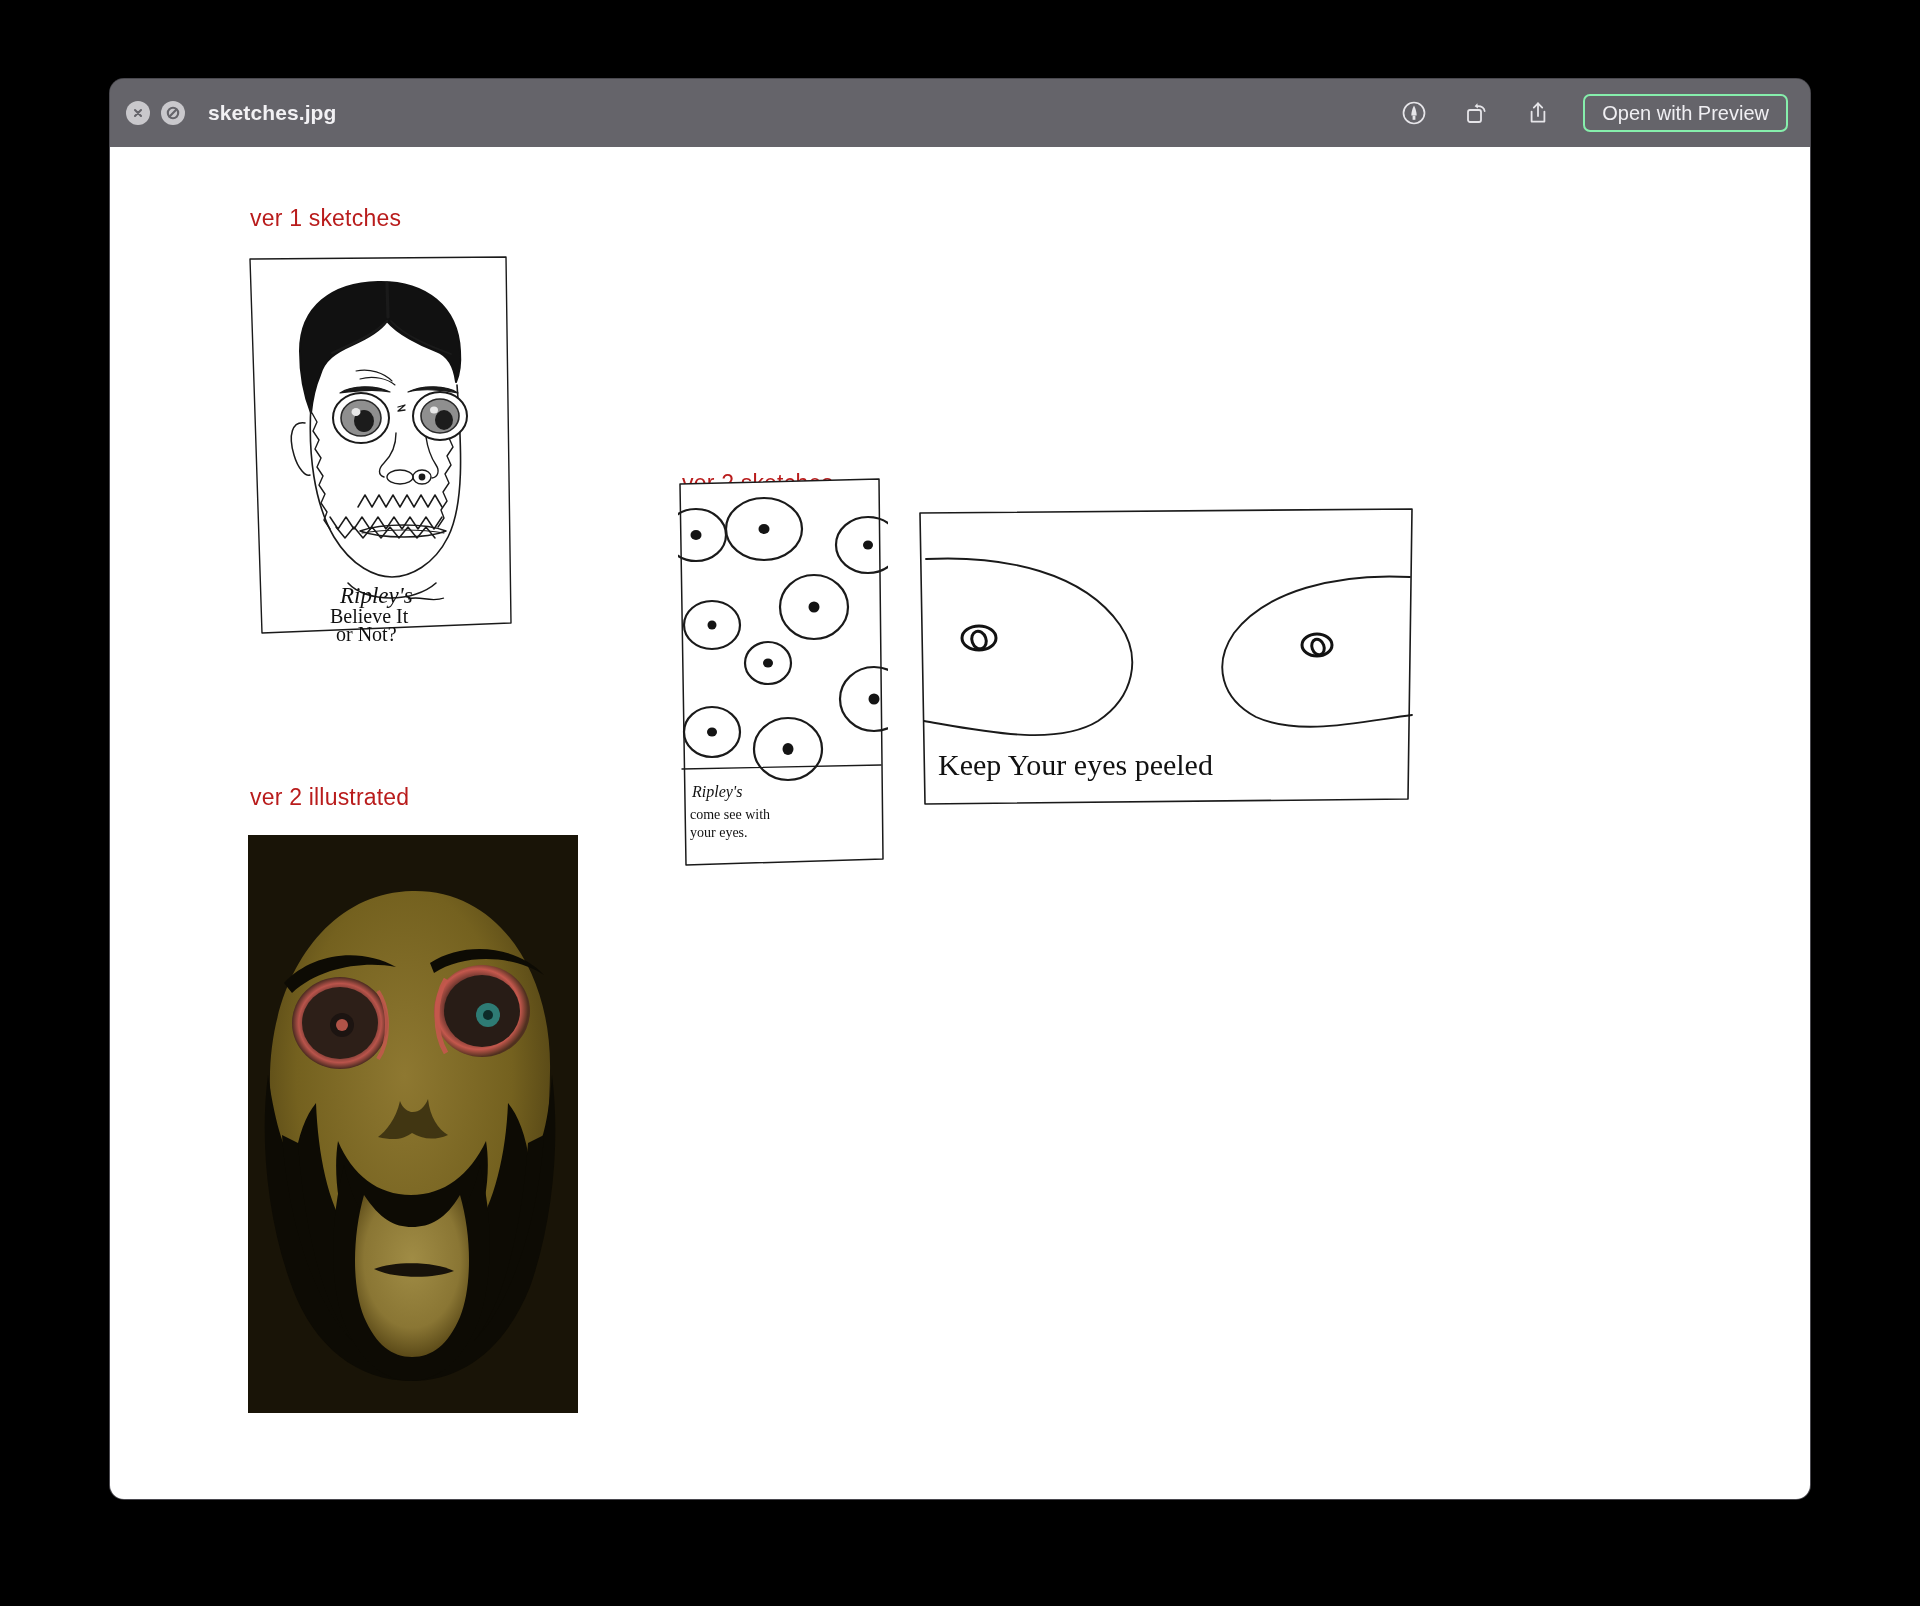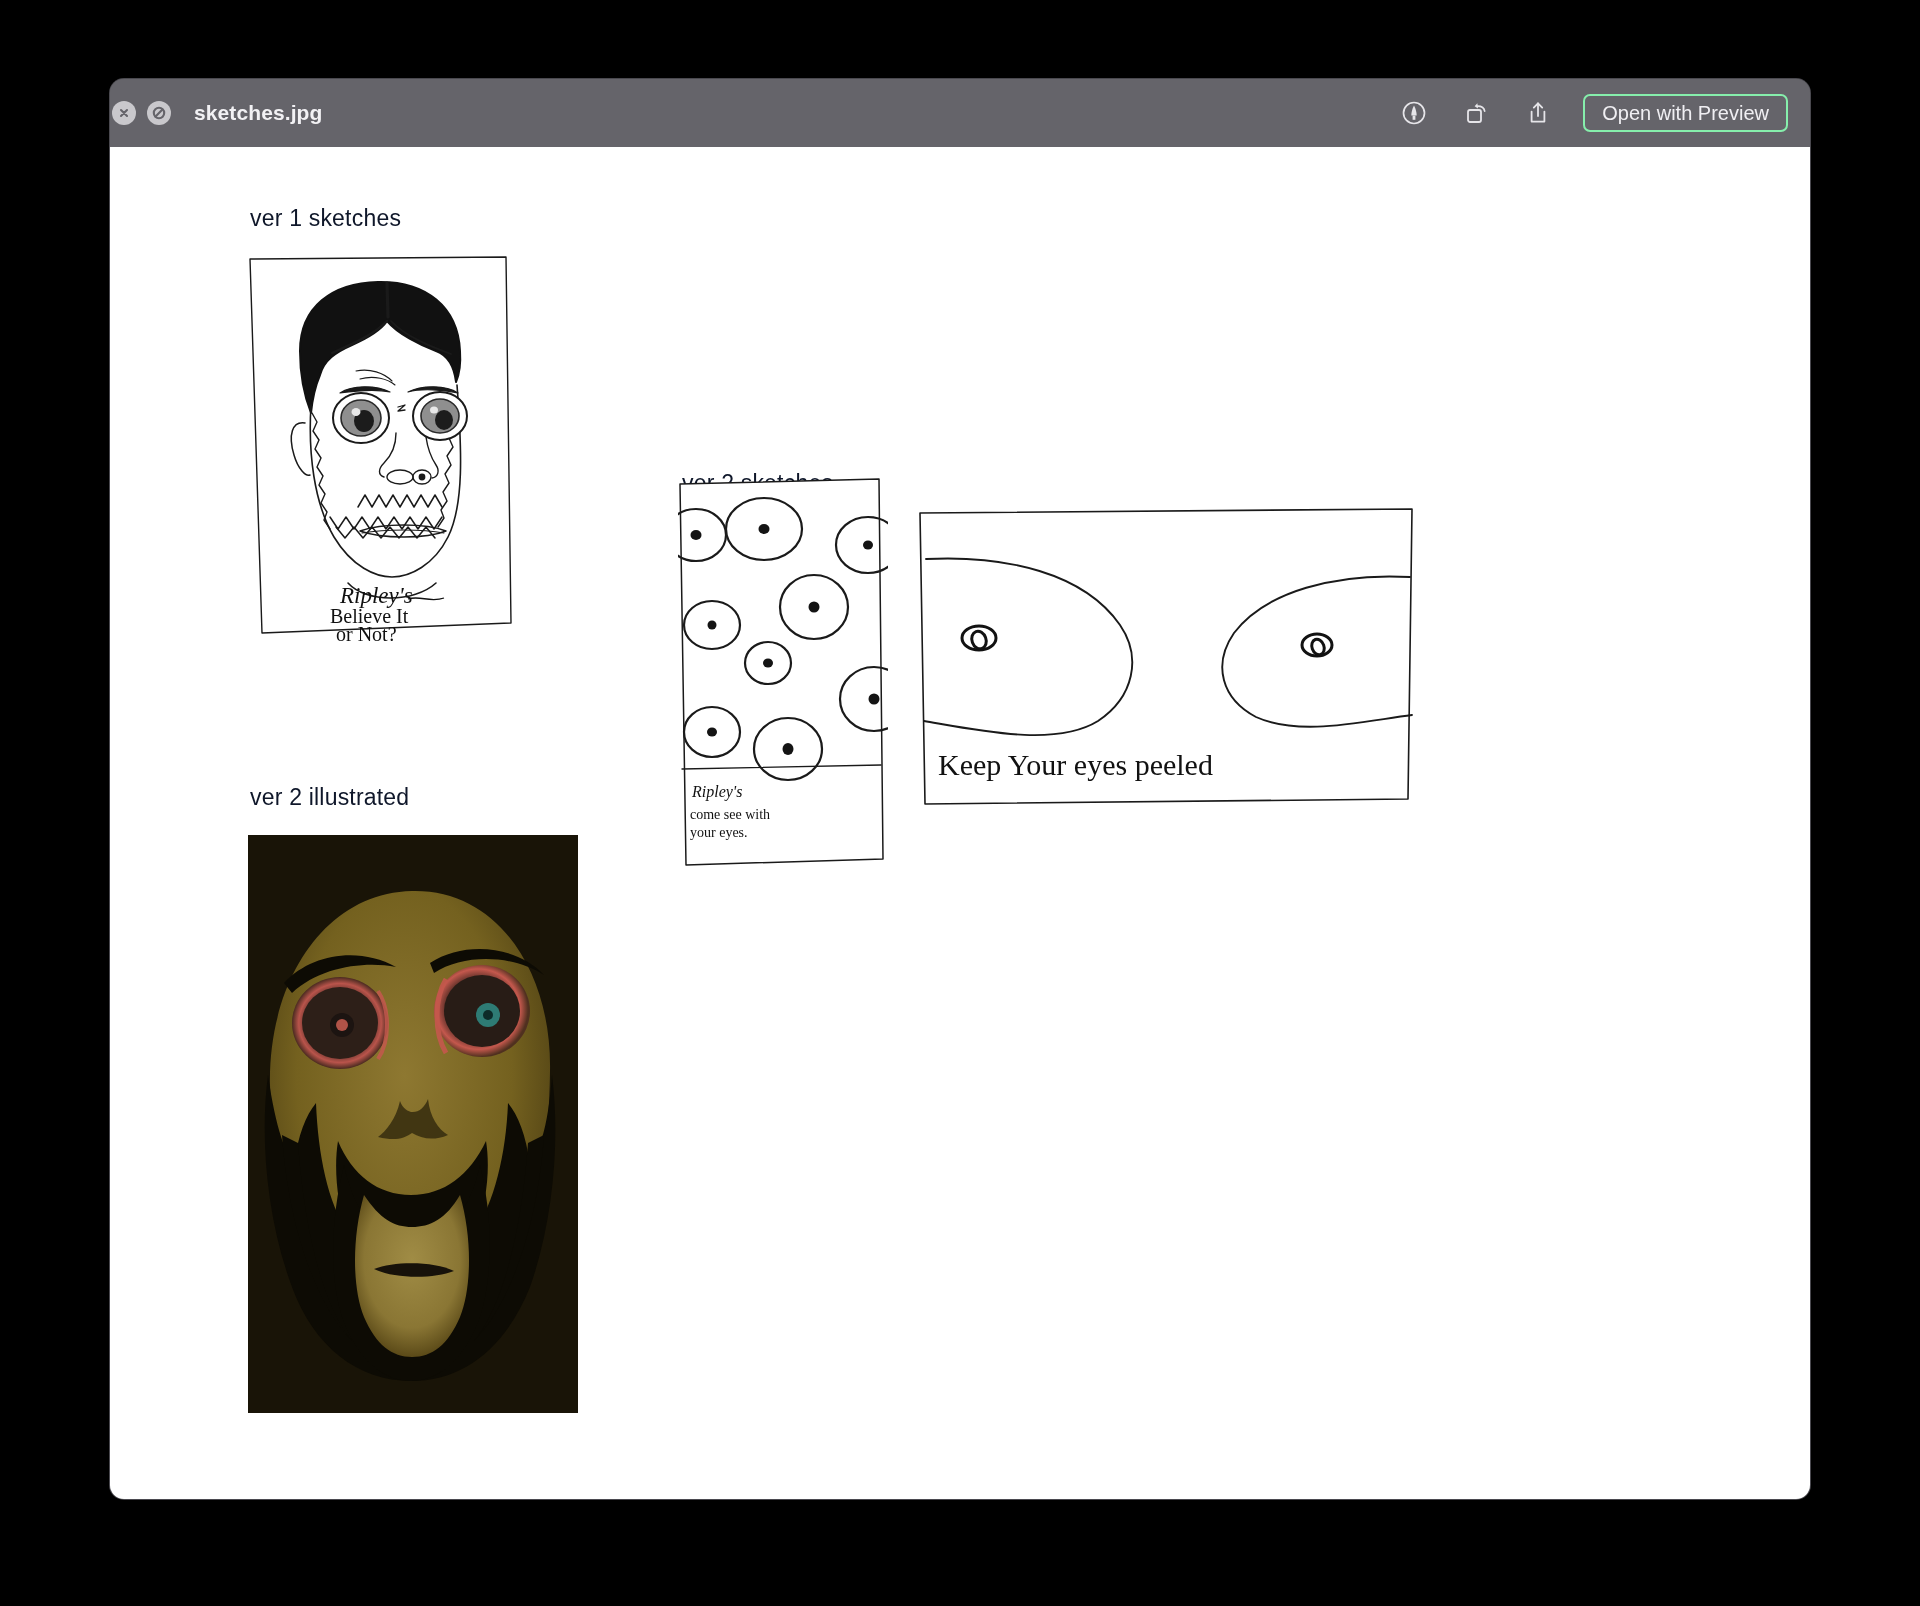--- a/index.html
+++ b/index.html
@@ -22,21 +22,21 @@
     display: flex;
     flex-direction: column;
   }
 
   #ql-toolbar {
     height: 68px;
     flex: 0 0 68px;
     background: #65646a;
     display: flex;
     align-items: center;
-    padding: 0 16px 0 2px;
+    padding: 0 16px 0 16px;
     position: relative;
   }
 
   .tb-left { display: flex; align-items: center; gap: 11px; }
 
   .circle-btn {
     width: 24px; height: 24px;
     border-radius: 50%;
     background: #c9c8cc;
     display: flex; align-items: center; justify-content: center;
@@ -86,21 +86,21 @@
     flex: 1 1 auto;
     background: #ffffff;
     position: relative;
     overflow: hidden;
   }
 
   
   .sec-label {
     position: absolute;
     font-size: 23px;
-    color: #0f172a;
+    color: #b91c1c;
     letter-spacing: 0.2px;
     white-space: nowrap;
   }
   #label-ver1-sketches    { left: 140px;  top: 58px;  }
   #label-ver1-illustrated { left: 140px;  top: 637px; }
   #label-ver2-sketches    { left: 572px;  top: 323px; }
 
   
   .art {
     position: absolute;

